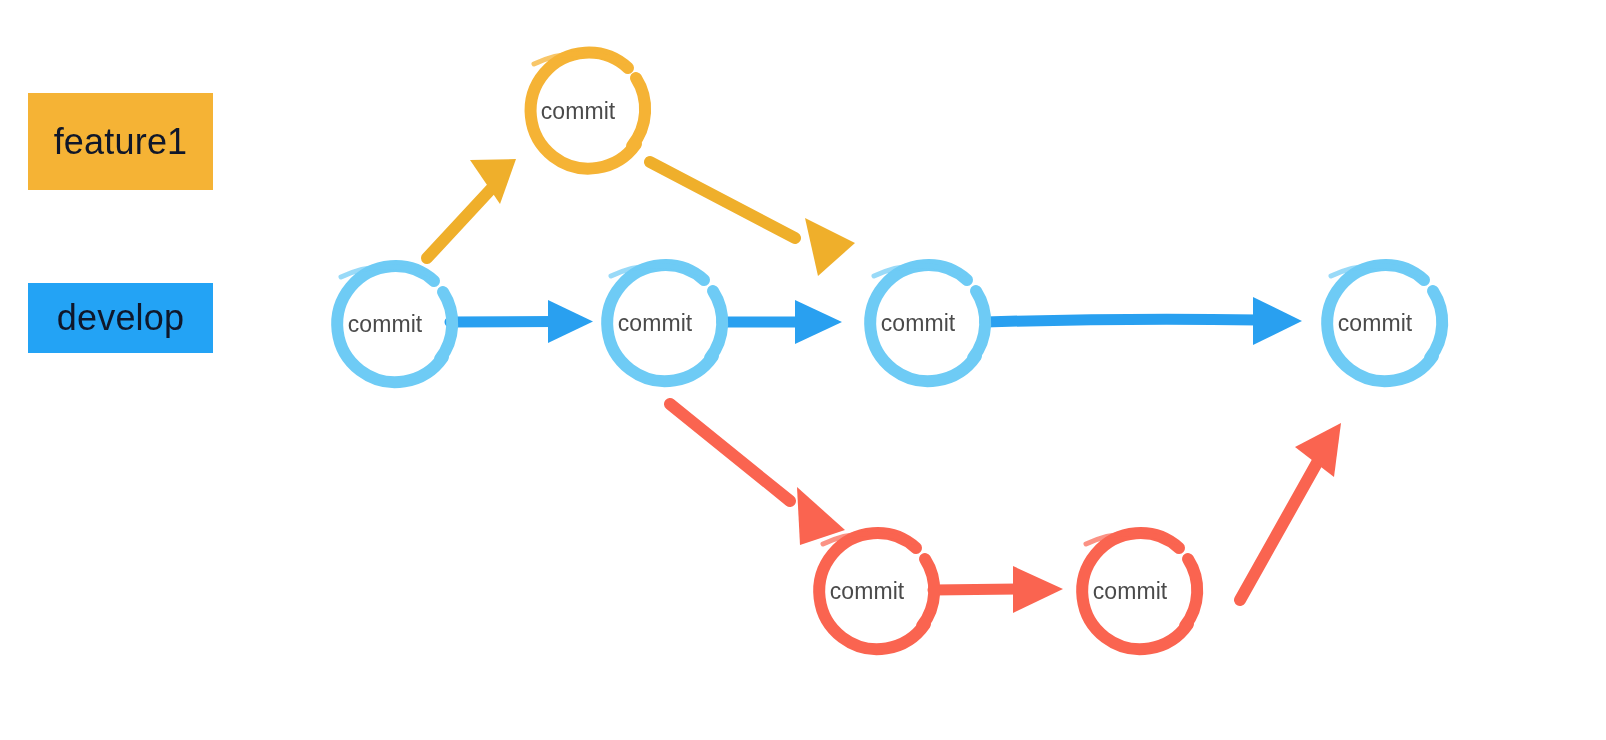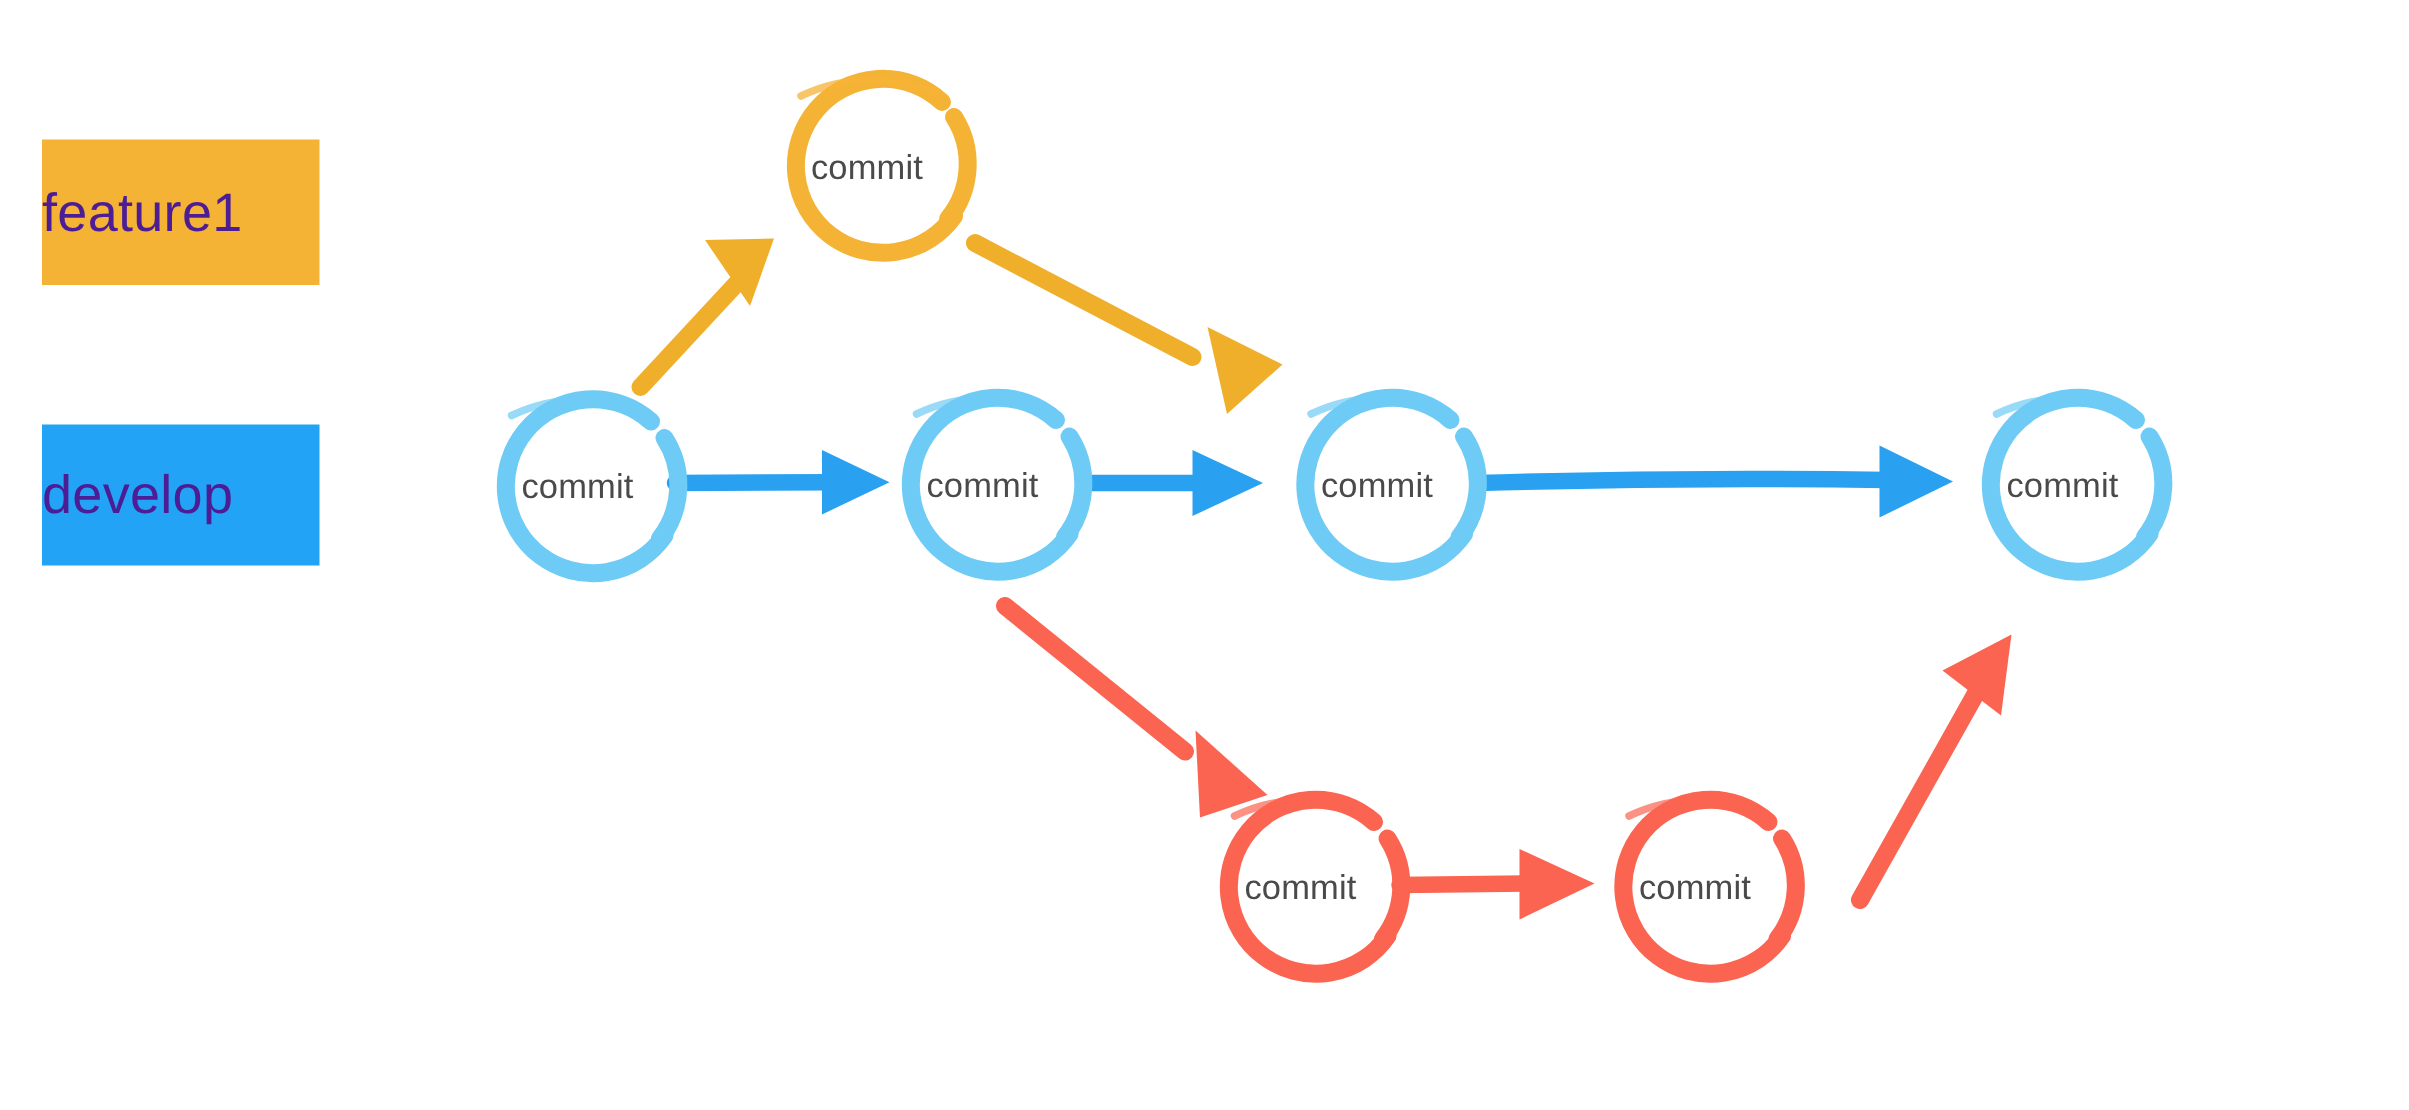--- a/index.html
+++ b/index.html
@@ -24,22 +24,22 @@
     position: absolute;
     top: 0;
     left: 0;
     width: 1606px;
     height: 740px;
   }
   .legend-box {
     position: absolute;
     display: flex;
     align-items: center;
-    justify-content: flex-start;
-    color: #4c1d95;
+    justify-content: center;
+    color: #0f172a;
     font-family: "Liberation Sans", sans-serif;
     font-size: 36px;
     font-weight: 400;
     letter-spacing: 0.2px;
     line-height: 1;
     user-select: none;
   }
   .commit-label {
     font-family: "Liberation Sans", sans-serif;
     font-size: 23px;
@@ -51,21 +51,21 @@
 </style>
 </head>
 <body>
 
 <div id="diagram-root">
 
   <div class="legend-box" style="left:28px; top:93px; width:185px; height:97px; background:#F5B335;">
     <span>feature1</span>
   </div>
 
-  <div class="legend-box" style="left:28px; top:283px; width:185px; height:94px; background:#23A3F5;">
+  <div class="legend-box" style="left:28px; top:283px; width:185px; height:70px; background:#23A3F5;">
     <span>develop</span>
   </div>
 
 
   <svg id="branch-svg" viewBox="0 0 1606 740">
 
     <g>
       <path d="M 450 322 L 555 321.5" stroke="#29A0F0" stroke-width="11" stroke-linecap="round" fill="none"></path>
       <path d="M 548 300 L 593 321.5 L 548 343 Z" fill="#29A0F0"></path>
     </g>

